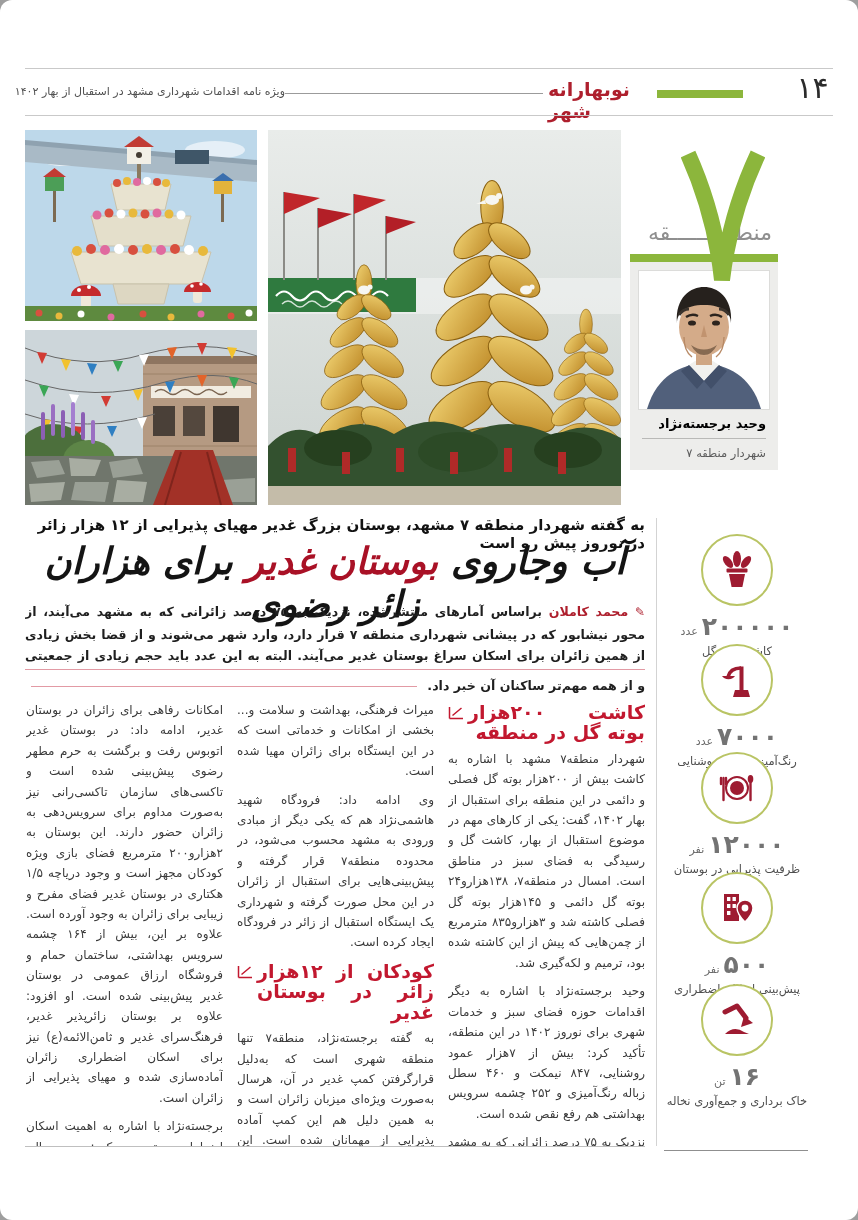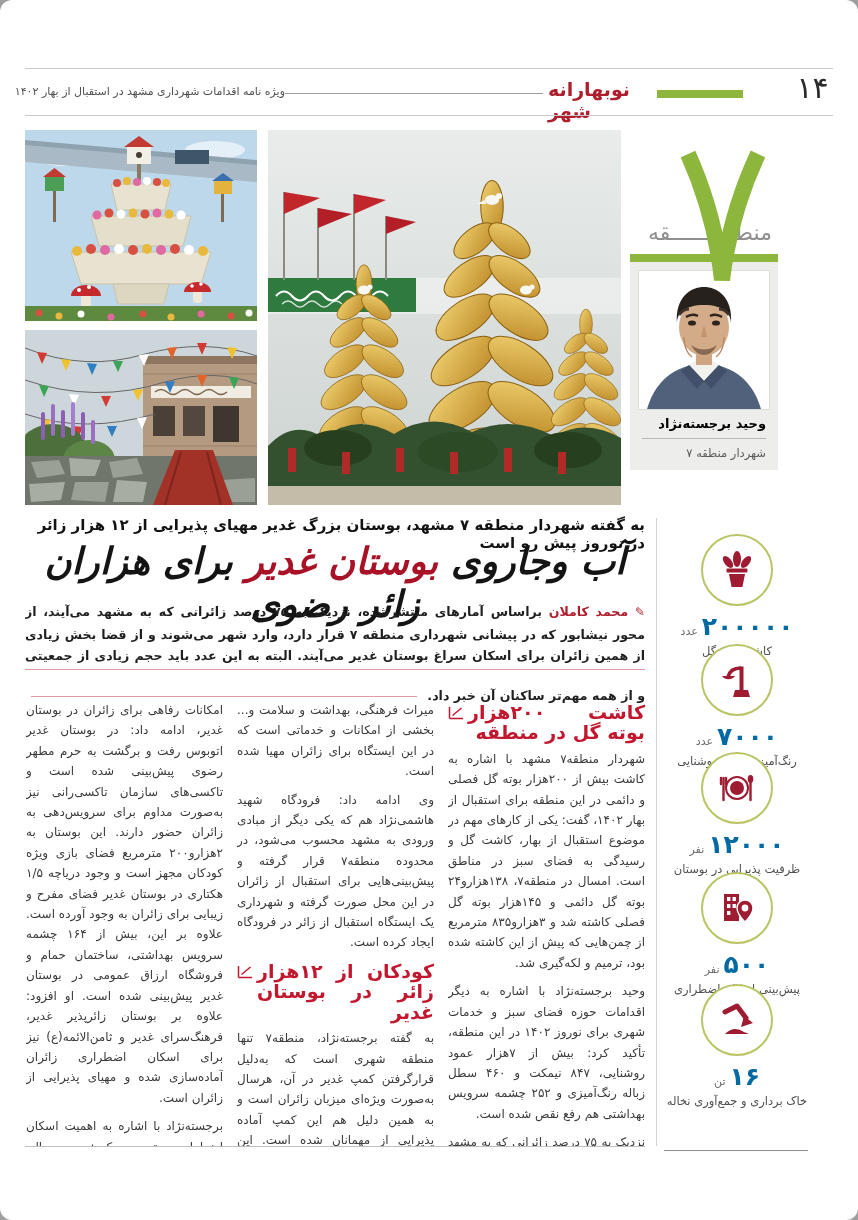--- a/index.html
+++ b/index.html
@@ -29,39 +29,39 @@
   .photo svg{display:block;}
   
   .kicker{position:absolute;top:516px;left:25px;width:620px;text-align:right;font-size:15px;font-weight:bold;color:#121212;}
   .headline{position:absolute;top:540px;left:25px;width:620px;text-align:center;font-size:37px;font-weight:bold;color:#141414;letter-spacing:-.5px;}
   .headline .hl-red{color:#a91126;}
   
   .lead-wrap{position:absolute;top:601px;left:25px;width:620px;}
   .lead-text{font-size:12.6px;line-height:21.5px;color:#1f1f1f;font-weight:bold;text-align:justify;height:65px;overflow:hidden;}
   .pen-icon{color:#ae1f2d;font-size:12px;}
   .byline{color:#ae1f2d;font-weight:bold;}
-  .lead-last{display:flex;align-items:center;border-top:1px solid #e29aa4;margin-top:3px;padding-top:16px;}
+  .lead-last{display:flex;align-items:center;border-top:1px solid #e29aa4;margin-top:3px;padding-top:6px;}
   .lead-last-text{font-size:12.6px;line-height:20px;font-weight:bold;color:#1f1f1f;white-space:nowrap;}
   .lead-rule{flex:1;height:1px;background:#e29aa4;margin-left:6px;margin-right:10px;}
   
   .cols{position:absolute;top:700px;left:25px;width:620px;height:446px;display:flex;gap:14px;overflow:hidden;}
   .col{width:197px;flex:0 0 197px;font-size:12px;line-height:20.4px;color:#3a3a3a;text-align:justify;overflow:hidden;}
   .col p{margin:0 0 8px 0;}
   .subhead{position:relative;font-weight:bold;font-size:19px;margin:2px 0 6px 0;padding-left:20px;}
   .subhead.red{color:#c2182f;}
   .corner-icon{position:absolute;left:0;top:1px;}
   .art-rule{position:absolute;top:1146px;left:25px;width:620px;height:1px;background:#bfbfbf;}
   .side-divider{position:absolute;top:518px;left:656px;width:1px;height:628px;background:#d3d3d3;}
   .side-rule{position:absolute;top:1150px;left:664px;width:144px;height:1px;background:#8f8f8f;}
   
   .stat{position:absolute;left:662px;width:150px;text-align:center;}
   .stat-circle{width:72px;height:72px;border:2px solid #b9c464;border-radius:50%;margin:0 auto;
                display:flex;align-items:center;justify-content:center;background:#fff;}
   .stat-num-row{margin-top:6px;font-size:0;white-space:nowrap;}
-  .stat-num{font-size:25px;font-weight:bold;color:#0369a1;letter-spacing:1px;}
+  .stat-num{font-size:25px;font-weight:bold;color:#737373;letter-spacing:1px;}
   .stat-unit{font-size:11px;color:#6a6a6a;margin-right:4px;}
   .stat-label{margin-top:2px;font-size:11.5px;line-height:16px;color:#4f4f4f;}
 </style>
 </head>
 <body>
 
 <div class="page">
 
   <div class="hr" style="top:68px;left:25px;width:808px;"></div>
   <div class="pagenum">۱۴</div>

